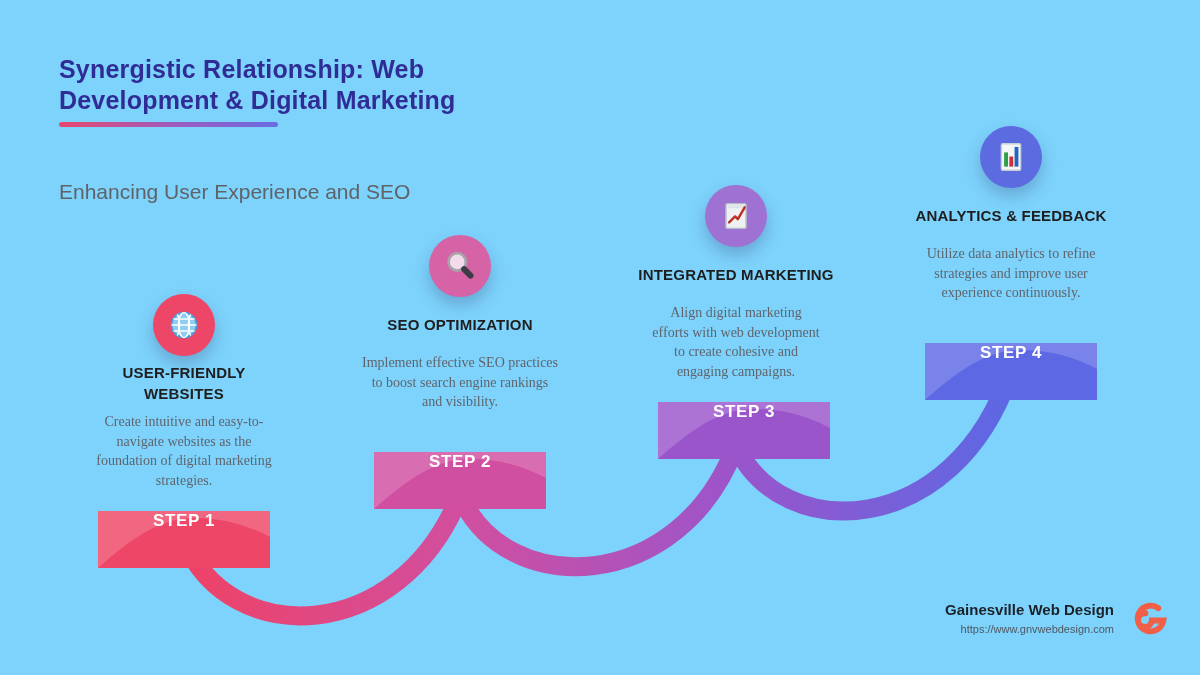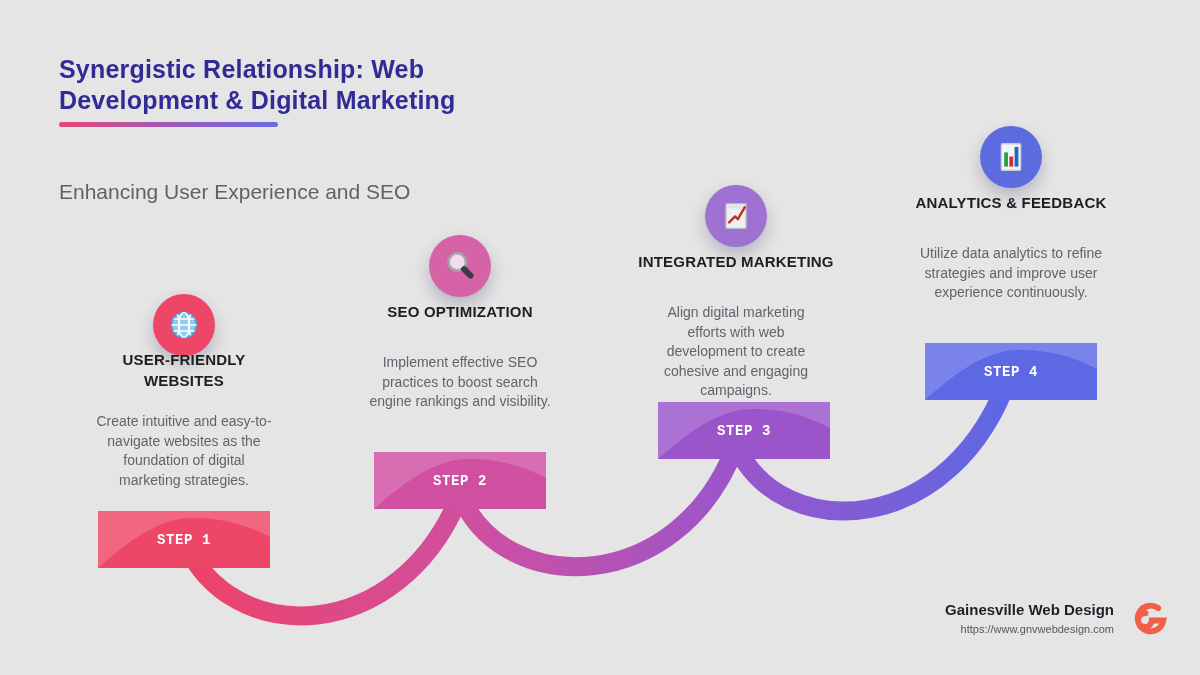--- a/index.html
+++ b/index.html
@@ -1,16 +1,16 @@
 <!DOCTYPE html>
 <html><head>
 <meta charset="utf-8">
 <style>
   html,body{margin:0;padding:0;background:#fff;}
-  .stage{position:relative;width:1200px;height:675px;background:#e5e5e5;overflow:hidden;
+  .stage{position:relative;width:1200px;height:675px;background:#7dd3fc;overflow:hidden;
          font-family:"Liberation Sans",sans-serif;}
 
   
   .title{position:absolute;left:59px;top:54px;width:420px;font-size:25px;line-height:31px;
          font-weight:bold;color:#302c96;letter-spacing:.2px;}
   .title-underline{position:absolute;left:59px;top:122px;width:219px;height:5px;border-radius:3px;
          background:linear-gradient(90deg,#e8476f 0%,#9a5cc0 55%,#6b6ce4 100%);}
   .subtitle{position:absolute;left:59px;top:144px;font-size:21px;color:#5f6368;margin-top:36px;}
 
   
@@ -21,35 +21,35 @@
   .c1{left:89px;top:294px;} .c2{left:365px;top:235px;} .c3{left:641px;top:185px;} .c4{left:916px;top:126px;}
 
   .icon-circle{position:absolute;top:0;left:64px;width:62px;height:62px;border-radius:50%;
          display:flex;align-items:center;justify-content:center;
          box-shadow:0 8px 16px rgba(40,40,90,.25);}
   .c1 .icon-circle{background:#ee4666;}
   .c2 .icon-circle{background:#d563a6;}
   .c3 .icon-circle{background:#9e71d3;}
   .c4 .icon-circle{background:#5c6be0;}
 
-  .step-title{position:absolute;top:51px;left:-5px;right:-5px;min-height:50px;display:flex;
+  .step-title{position:absolute;top:64px;left:-5px;right:-5px;min-height:50px;display:flex;
          align-items:center;justify-content:center;text-align:center;font-weight:bold;
          font-size:15px;line-height:21px;color:#1e1e1e;letter-spacing:.2px;}
   .c1 .step-title{left:20px;right:20px;}
 
   .step-desc{position:absolute;top:118px;left:50%;transform:translateX(-50%);text-align:center;
-         font-size:14px;line-height:19.5px;color:#60646c;}
+         font-size:14px;line-height:19.5px;color:#60646c;font-family:Liberation Serif, serif;}
   .c1 .step-desc{width:182px;text-align:center;}
   .c2 .step-desc{width:198px;}
   .c3 .step-desc{width:168px;}
   .c4 .step-desc{width:198px;}
 
   .banner{position:absolute;top:217px;left:9px;width:172px;height:57px;display:flex;
-         align-items:center;justify-content:center;color:#fff;font-weight:bold;font-size:14px;
-         letter-spacing:.6px;overflow:hidden;font-family:Liberation Mono, monospace;}
+         align-items:flex-start;justify-content:center;color:#fff;font-weight:bold;font-size:17px;
+         letter-spacing:.6px;overflow:hidden;}
   .c1 .banner{background:#ee4666;}
   .c2 .banner{background:#d04fa0;}
   .c3 .banner{background:#9a55cb;margin-left:8px;}
   .c4 .banner{background:#5c68e4;}
   .banner .swoosh{position:absolute;left:0;top:0;}
   .banner .banner-label{position:relative;z-index:1;}
 
   
   .footer-text{position:absolute;right:86px;top:601px;text-align:right;}
   .footer-brand{font-size:15px;font-weight:bold;color:#1c2128;}

